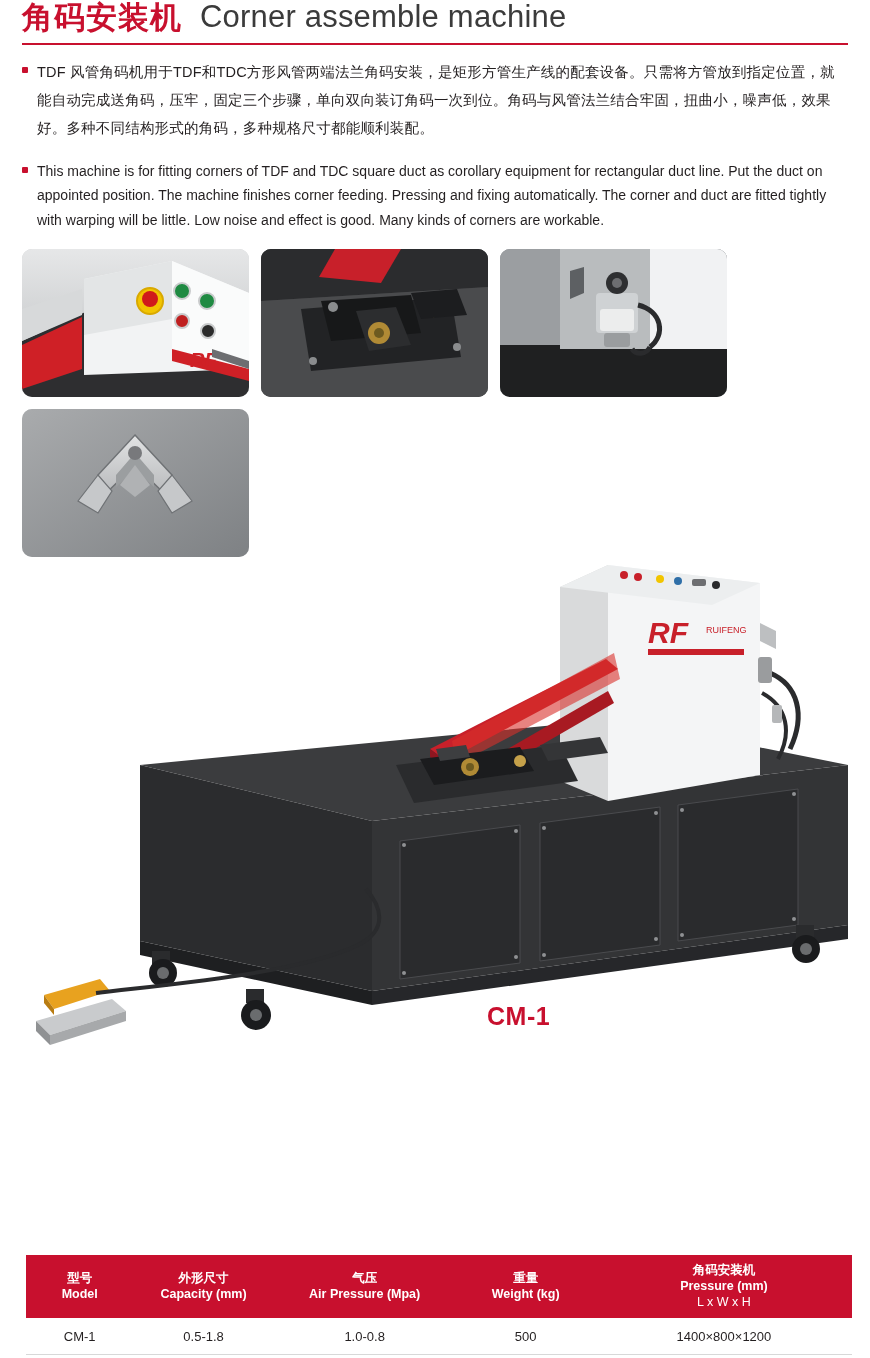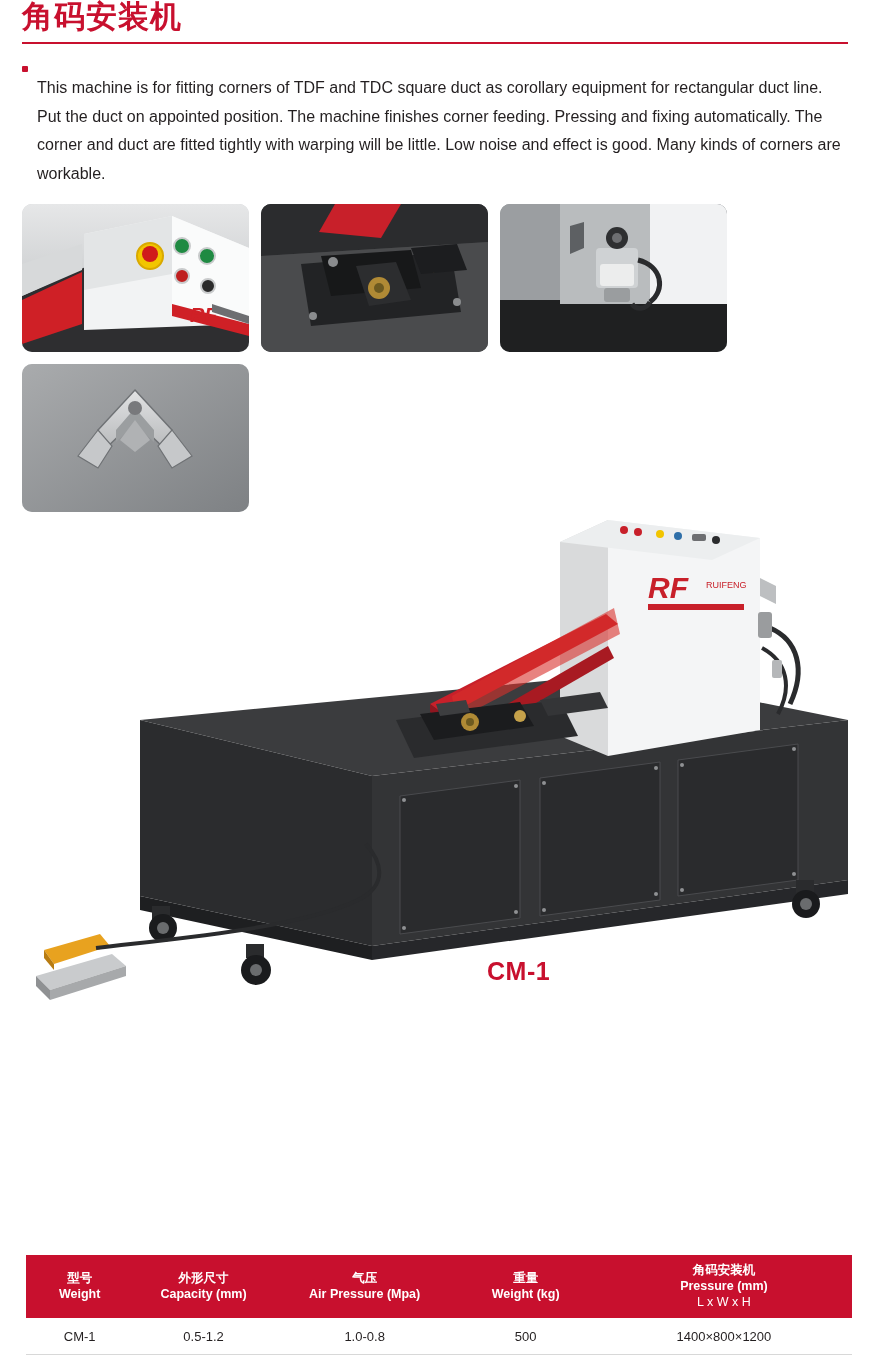--- a/index.html
+++ b/index.html
@@ -59,24 +59,23 @@
     margin-top: 8px;
     border-radius: 1px;
   }
   .bullet-text-cn {
     font-size: 14.5px;
     line-height: 1.92;
     color: #231f20;
     letter-spacing: 0.2px;
   }
   .bullet-text-en {
-    font-size: 16px;
+    font-size: 14px;
     line-height: 1.78;
     color: #231f20;
-    margin-top: 16px;
   }
 
   
   .photos {
     margin: 8px 22px 0 22px;
     display: flex;
     flex-wrap: wrap;
     gap: 12px;
   }
   .photo {
@@ -137,24 +136,29 @@
   }
   .th-l1 { display:block; }
   .th-l2 { display:block; font-weight: bold; }
   .th-l3 { display:block; font-weight: normal; }
 </style>
 </head>
 <body>
 
 <div class="header">
   <div class="title-cn">角码安装机</div>
+  <div class="title-en">Corner assemble machine</div>
 </div>
 <div class="header-rule"></div>
 
 <div class="bullets">
+  <div class="bullet">
+    <div class="bullet-dot"></div>
+    <div class="bullet-text-cn">TDF 风管角码机用于TDF和TDC方形风管两端法兰角码安装，是矩形方管生产线的配套设备。只需将方管放到指定位置，就能自动完成送角码，压牢，固定三个步骤，单向双向装订角码一次到位。角码与风管法兰结合牢固，扭曲小，噪声低，效果好。多种不同结构形式的角码，多种规格尺寸都能顺利装配。</div>
+  </div>
   <div class="bullet">
     <div class="bullet-dot"></div>
     <div class="bullet-text-en">This machine is for fitting corners of TDF and TDC square duct as corollary equipment for rectangular duct line. Put the duct on appointed position. The machine finishes corner feeding. Pressing and fixing automatically. The corner and duct are fitted tightly with warping will be little. Low noise and effect is good. Many kinds of corners are workable.</div>
   </div>
 </div>
 
 <div class="photos">
 
   <div class="photo">
     <svg width="227" height="148" viewBox="0 0 227 148">
@@ -331,21 +335,21 @@
   </svg>
   <div class="hero-label">CM-1</div>
 </div>
 
 <div class="spec-wrap">
   <table class="spec">
     <thead>
       <tr>
         <th style="width:13%">
           <span class="th-l1">型号</span>
-          <span class="th-l2">Weight</span>
+          <span class="th-l2">Model</span>
         </th>
         <th style="width:17%">
           <span class="th-l1">外形尺寸</span>
           <span class="th-l2">Capacity (mm)</span>
         </th>
         <th style="width:22%">
           <span class="th-l1">气压</span>
           <span class="th-l2">Air Pressure (Mpa)</span>
         </th>
         <th style="width:17%">
@@ -355,20 +359,20 @@
         <th style="width:31%">
           <span class="th-l1">角码安装机</span>
           <span class="th-l2">Pressure (mm)</span>
           <span class="th-l3">L x W x H</span>
         </th>
       </tr>
     </thead>
     <tbody>
       <tr>
         <td>CM-1</td>
-        <td>0.5-1.2</td>
+        <td>0.5-1.8</td>
         <td>1.0-0.8</td>
         <td>500</td>
         <td>1400×800×1200</td>
       </tr>
     </tbody>
   </table>
 </div>
 
 </body></html>

